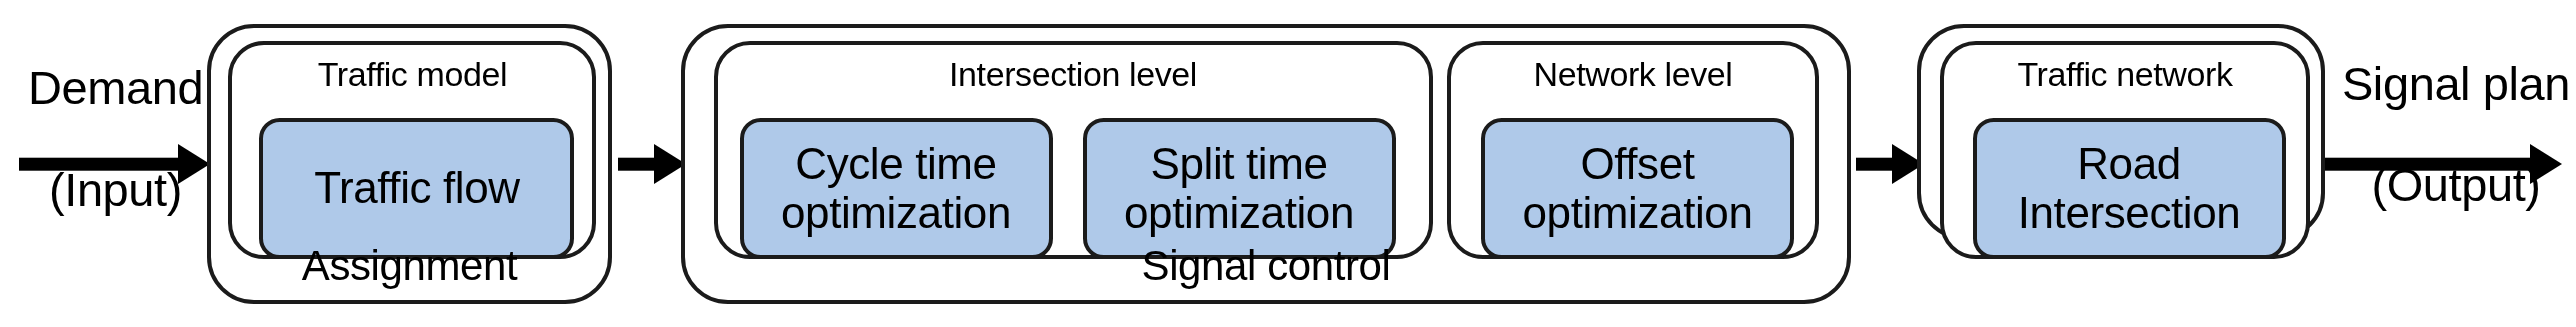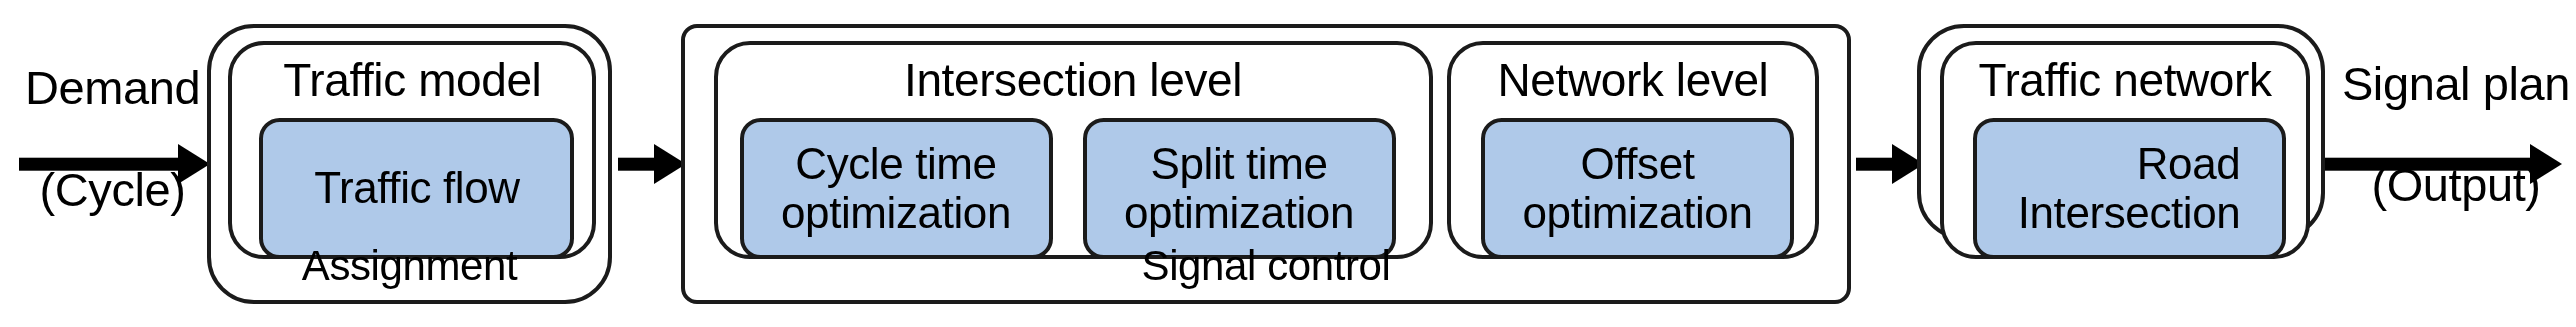--- a/index.html
+++ b/index.html
@@ -48,21 +48,21 @@
     background: #ffffff;
     box-sizing: border-box;
   }
 
   
   .box-title {
     position: absolute;
     left: 0;
     right: 0;
     text-align: center;
-    font-size: 46px;
+    font-size: 34px;
     line-height: 1;
     color: #000;
     letter-spacing: -0.4px;
     white-space: nowrap;
   }
   
   .box-footer {
     position: absolute;
     left: 0;
     right: 0;
@@ -117,23 +117,23 @@
     border-top: 20.6px solid transparent;
     border-bottom: 20.6px solid transparent;
     border-left: 32px solid #000;
   }
 </style>
 </head>
 <body>
 
 <div id="canvas">
 
-  <div class="io-label" style="left:13px; top:12.6px; width:199px;">
+  <div class="io-label" style="left:0px; top:12.6px; width:199px;padding-left:16px;">
     <div>Demand</div>
-    <div>(Cycle)</div>
+    <div>(Input)</div>
   </div>
 
   <div class="arrow" style="left:19px; top:156px; width:191px;">
     <div class="shaft" style="width:163px;"></div>
     <div class="head"></div>
   </div>
 
   <div class="outer-box" style="left:207px; top:24px; width:405px; height:280px;">
 
     <div class="inner-box" style="left:17.4px; top:12.6px; width:368px; height:218px;">
@@ -142,21 +142,21 @@
     </div>
 
     <div class="box-footer" style="bottom:12.6px;">Assignment</div>
   </div>
 
   <div class="arrow" style="left:618px; top:156px; width:68px;">
     <div class="shaft" style="width:40px;"></div>
     <div class="head"></div>
   </div>
 
-  <div class="outer-box" style="left:681px; top:24px; width:1170px; height:280px;border-radius:16px;">
+  <div class="outer-box" style="left:681px; top:24px; width:1170px; height:280px;">
 
     <div class="inner-box" style="left:28.5px; top:12.6px; width:719px; height:218px;">
       <div class="box-title" style="top:12.6px;">Intersection level</div>
       <div class="blue-node" style="left:22px; top:73px; width:313px; height:141px;">Cycle time
 optimization</div>
       <div class="blue-node" style="left:365px; top:73px; width:313px; height:141px;">Split time
 optimization</div>
     </div>
 
     <div class="inner-box" style="left:762px; top:12.6px; width:372px; height:218px;">
@@ -170,21 +170,21 @@
 
   <div class="arrow" style="left:1856px; top:156px; width:68px;">
     <div class="shaft" style="width:40px;"></div>
     <div class="head"></div>
   </div>
 
   <div class="outer-box" style="left:1917px; top:24px; width:408px; height:216px;">
 
     <div class="inner-box" style="left:19px; top:12.6px; width:370px; height:218px;">
       <div class="box-title" style="top:12.6px;">Traffic network</div>
-      <div class="blue-node" style="left:28.5px; top:73px; width:313px; height:141px;text-align:right;">Road
+      <div class="blue-node" style="left:28.5px; top:73px; width:313px; height:141px;">Road
 Intersection</div>
     </div>
 
     <div class="box-footer" style="bottom:12.6px;"></div>
   </div>
 
   <div class="io-label" style="left:2336px; top:8px; width:240px;">
     <div>Signal plan</div>
     <div>(Output)</div>
   </div>

